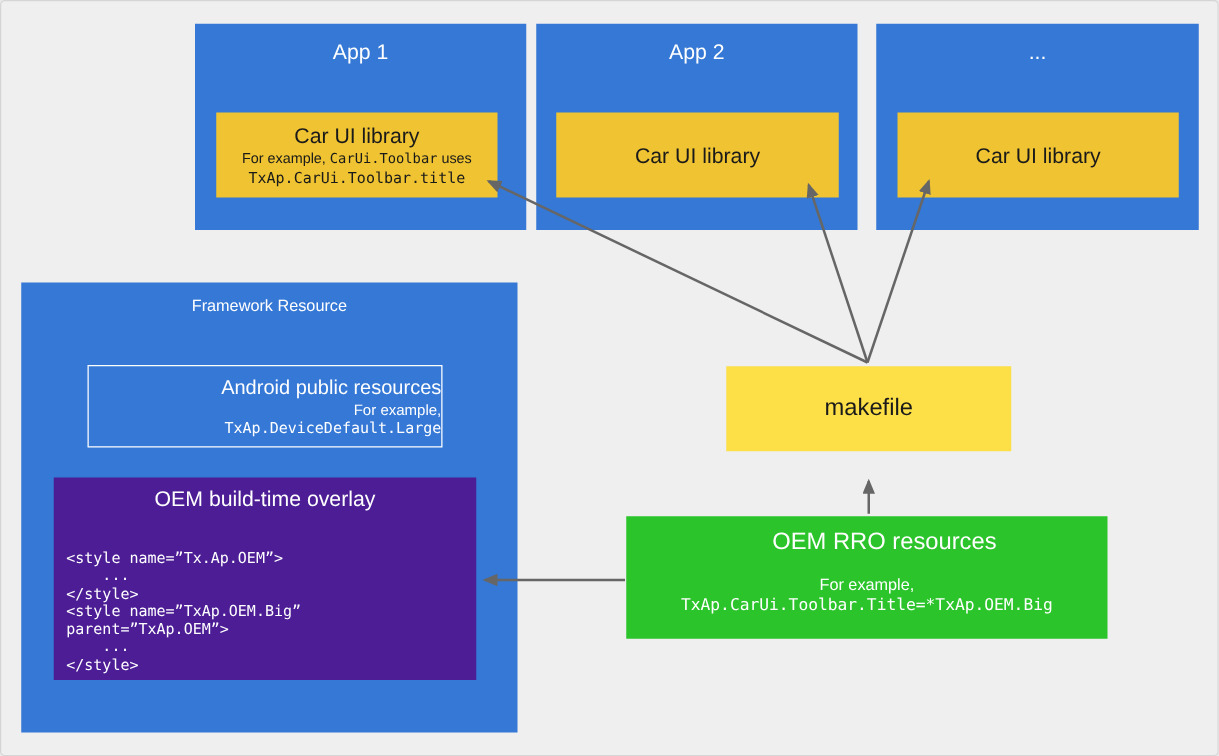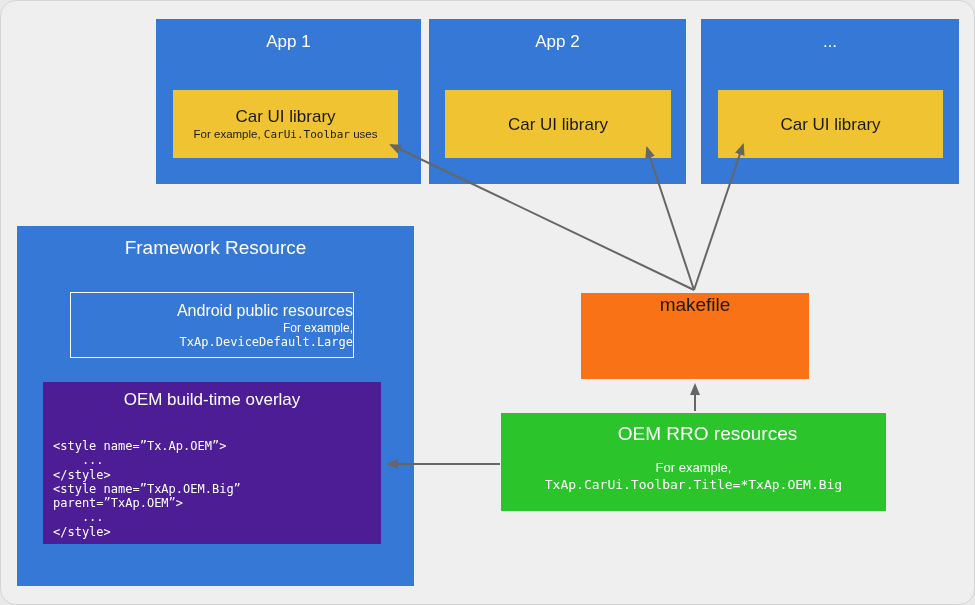--- a/index.html
+++ b/index.html
@@ -3,21 +3,21 @@
 <meta charset="utf-8">
 <style>
   * { margin: 0; padding: 0; box-sizing: border-box; }
   html, body { background: #e9e9e9; }
   body { font-family: "Liberation Sans", sans-serif; }
   .canvas {
     position: relative;
     width: 975px; height: 605px;
     background: #efefef;
     border: 1px solid #d5d5d5;
-    border-radius: 16px;
+    border-radius: 4px;
     overflow: hidden;
   }
   .mono { font-family: "DejaVu Sans Mono", monospace; }
 
   
   .app { position: absolute; background: #3578d5; color: #fff; }
   #app1 { left: 155px; top: 18px; width: 265px; height: 165px; }
   #app2 { left: 428px; top: 18px; width: 257px; height: 165px; }
   #app3 { left: 700px; top: 18px; width: 258px; height: 165px; }
   .app-title { text-align: center; margin-top: 13px; font-size: 17px; }
@@ -34,44 +34,44 @@
   .lib-title { font-size: 17px; line-height: 21px; }
   .lib-example { font-size: 11.5px; line-height: 15px; }
   .lib-example .mono { font-size: 11px; }
   .lib-code { font-size: 12px; line-height: 15px; }
 
   
   #framework {
     position: absolute; left: 16px; top: 225px; width: 397px; height: 360px;
     background: #3578d5; color: #fff;
   }
-  .fw-title { text-align: center; margin-top: 11px; font-size: 19px; }
+  .fw-title { text-align: center; margin-top: 11px; font-size: 13px; }
   #public-res {
     position: absolute; left: 53px; top: 66px; width: 284px; height: 66px;
     border: 1px solid #ffffff; display: flex; flex-direction: column;
     justify-content: center; align-items: flex-end; text-align: center;
   }
   .pr-title { font-size: 16px; line-height: 20px; }
   .pr-sub { font-size: 12px; line-height: 14px; }
   .pr-code { font-size: 12px; line-height: 15px; }
   #overlay {
     position: absolute; left: 26px; top: 156px; width: 338px; height: 162px;
     background: #4c1d95; color: #fff;
   }
   .ov-title { text-align: center; margin-top: 8px; font-size: 17px; }
   .ov-code {
     margin: 29px 0 0 10px; font-size: 12px; line-height: 14.3px;
     white-space: pre; text-align: left;
   }
 
   
   #makefile {
-    position: absolute; left: 580px; top: 292px; width: 228px; height: 86px;
-    background: #f97316; color: #1a1a1a;
-    display: flex; flex-direction: column; justify-content: flex-start;
+    position: absolute; left: 580px; top: 292px; width: 228px; height: 68px;
+    background: #fde047; color: #1a1a1a;
+    display: flex; flex-direction: column; justify-content: center;
     align-items: center; text-align: center;
   }
   .mk-title { font-size: 19px; line-height: 24px; }
   .mk-desc { font-size: 13px; line-height: 17px; width: 200px; margin-top: 2px; }
 
   
   #rro {
     position: absolute; left: 500px; top: 412px; width: 385px; height: 98px;
     background: #2bc42b; color: #fff; text-align: center;
   }
@@ -90,20 +90,21 @@
 <body>
 
 <div class="canvas">
 
   <div class="app" id="app1">
     <div class="app-title">App 1</div>
   </div>
   <div class="lib" id="lib1">
     <div class="lib-title">Car UI library</div>
     <div class="lib-example"><span>For example, </span><span class="mono">CarUi.Toolbar</span><span> uses</span></div>
+    <div class="lib-code mono">TxAp.CarUi.Toolbar.title</div>
   </div>
 
   <div class="app" id="app2">
     <div class="app-title">App 2</div>
   </div>
   <div class="lib" id="lib2">
     <div class="lib-title">Car UI library</div>
   </div>
 
   <div class="app" id="app3">

